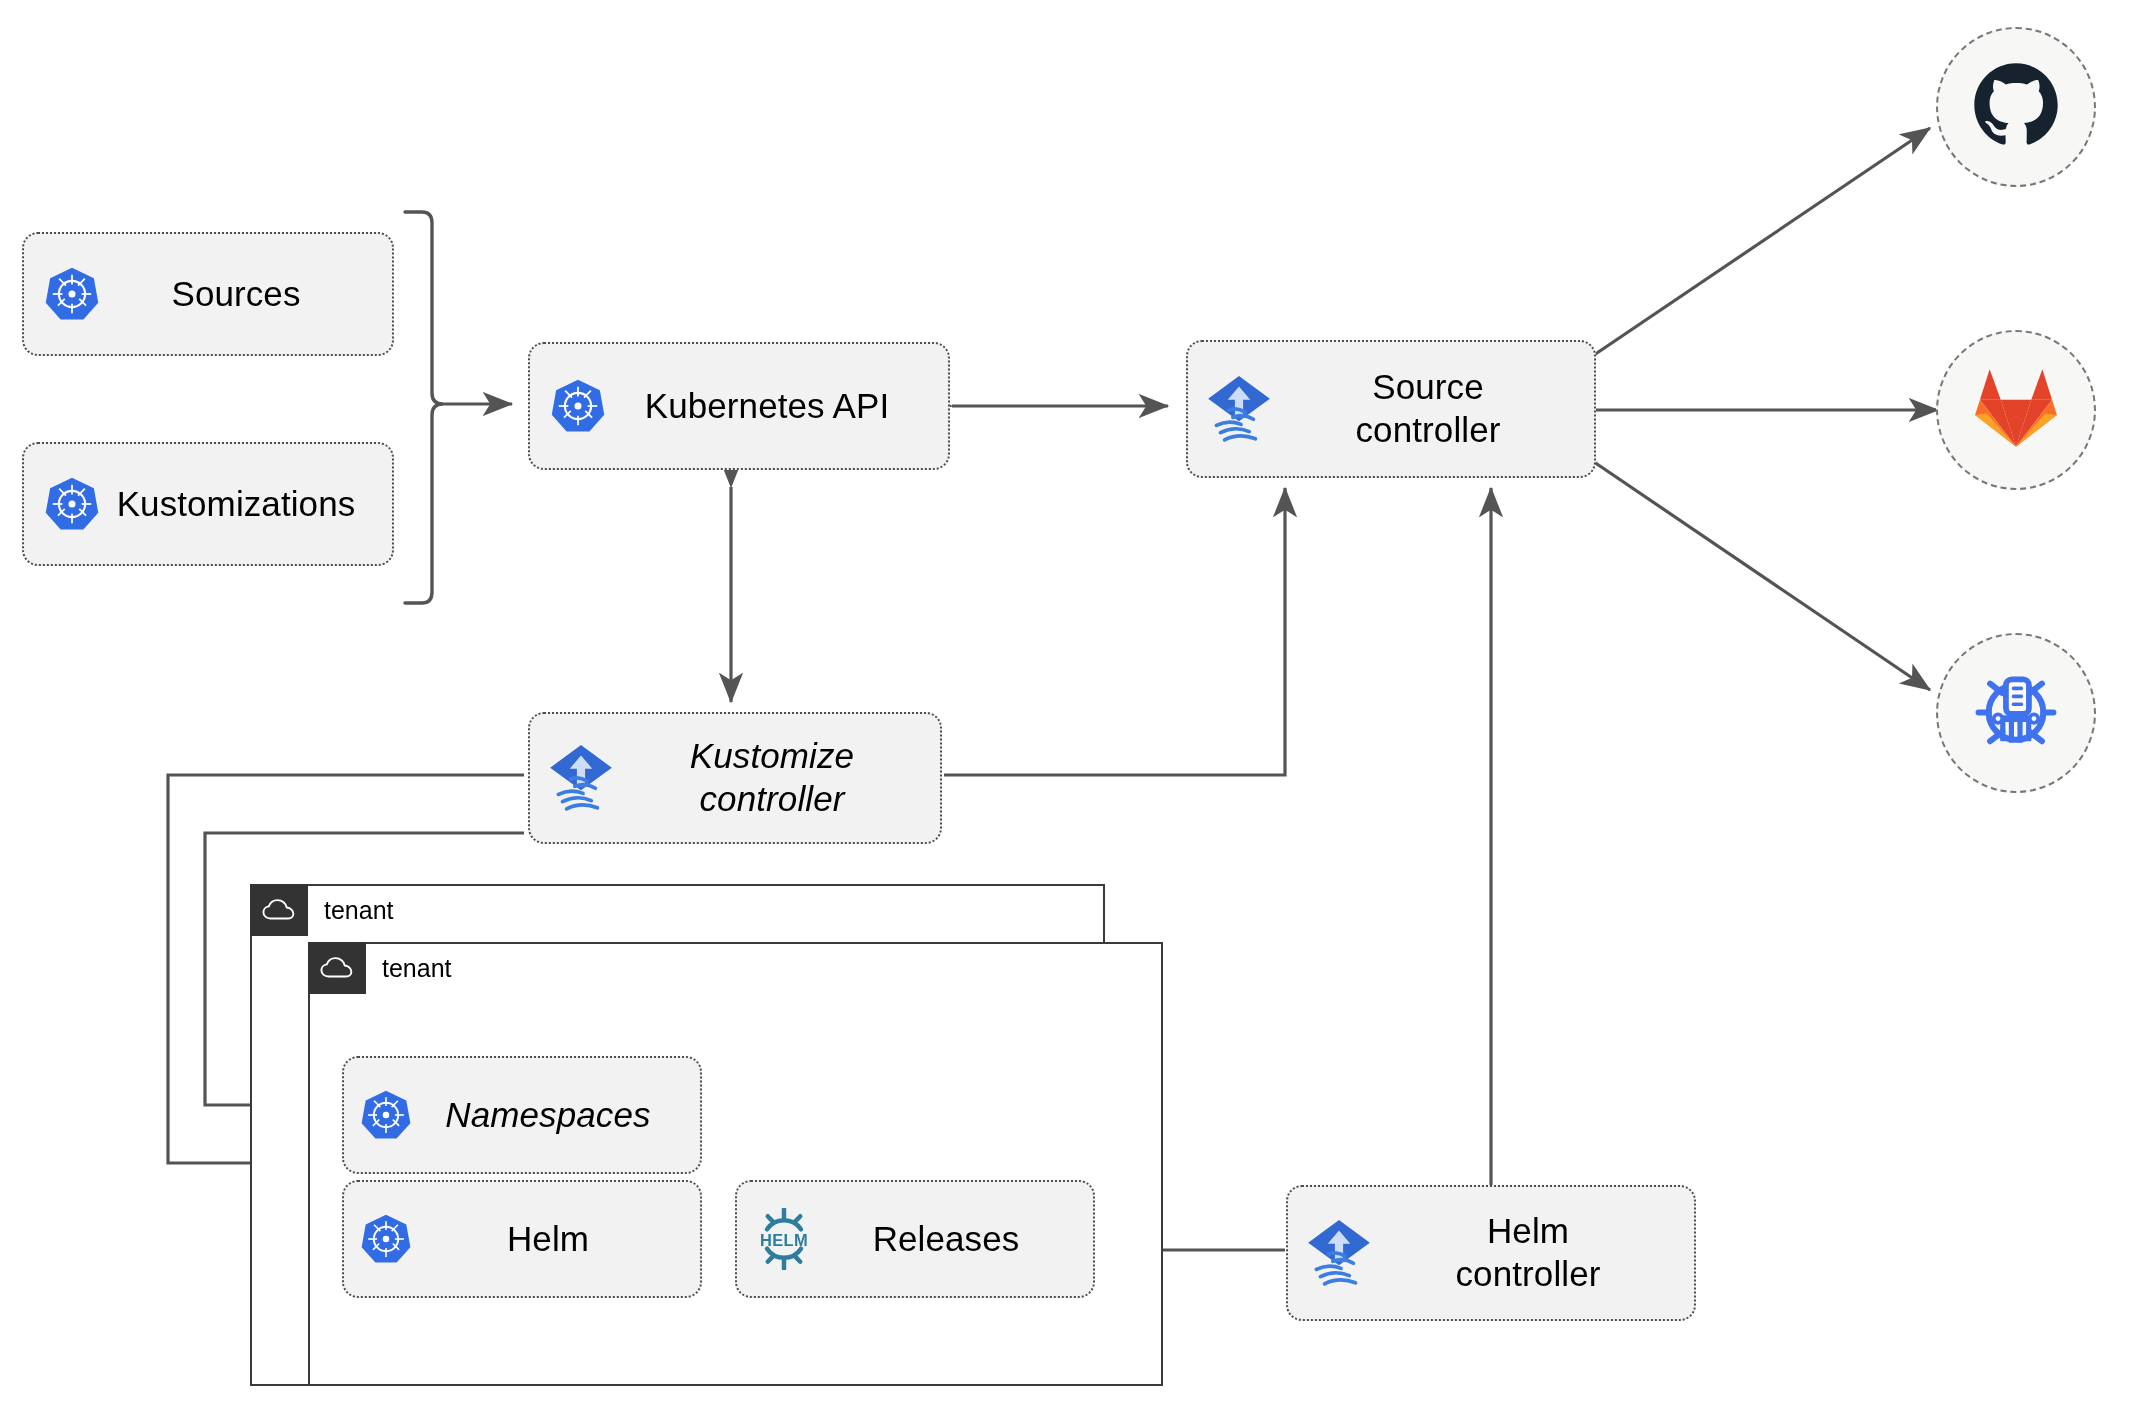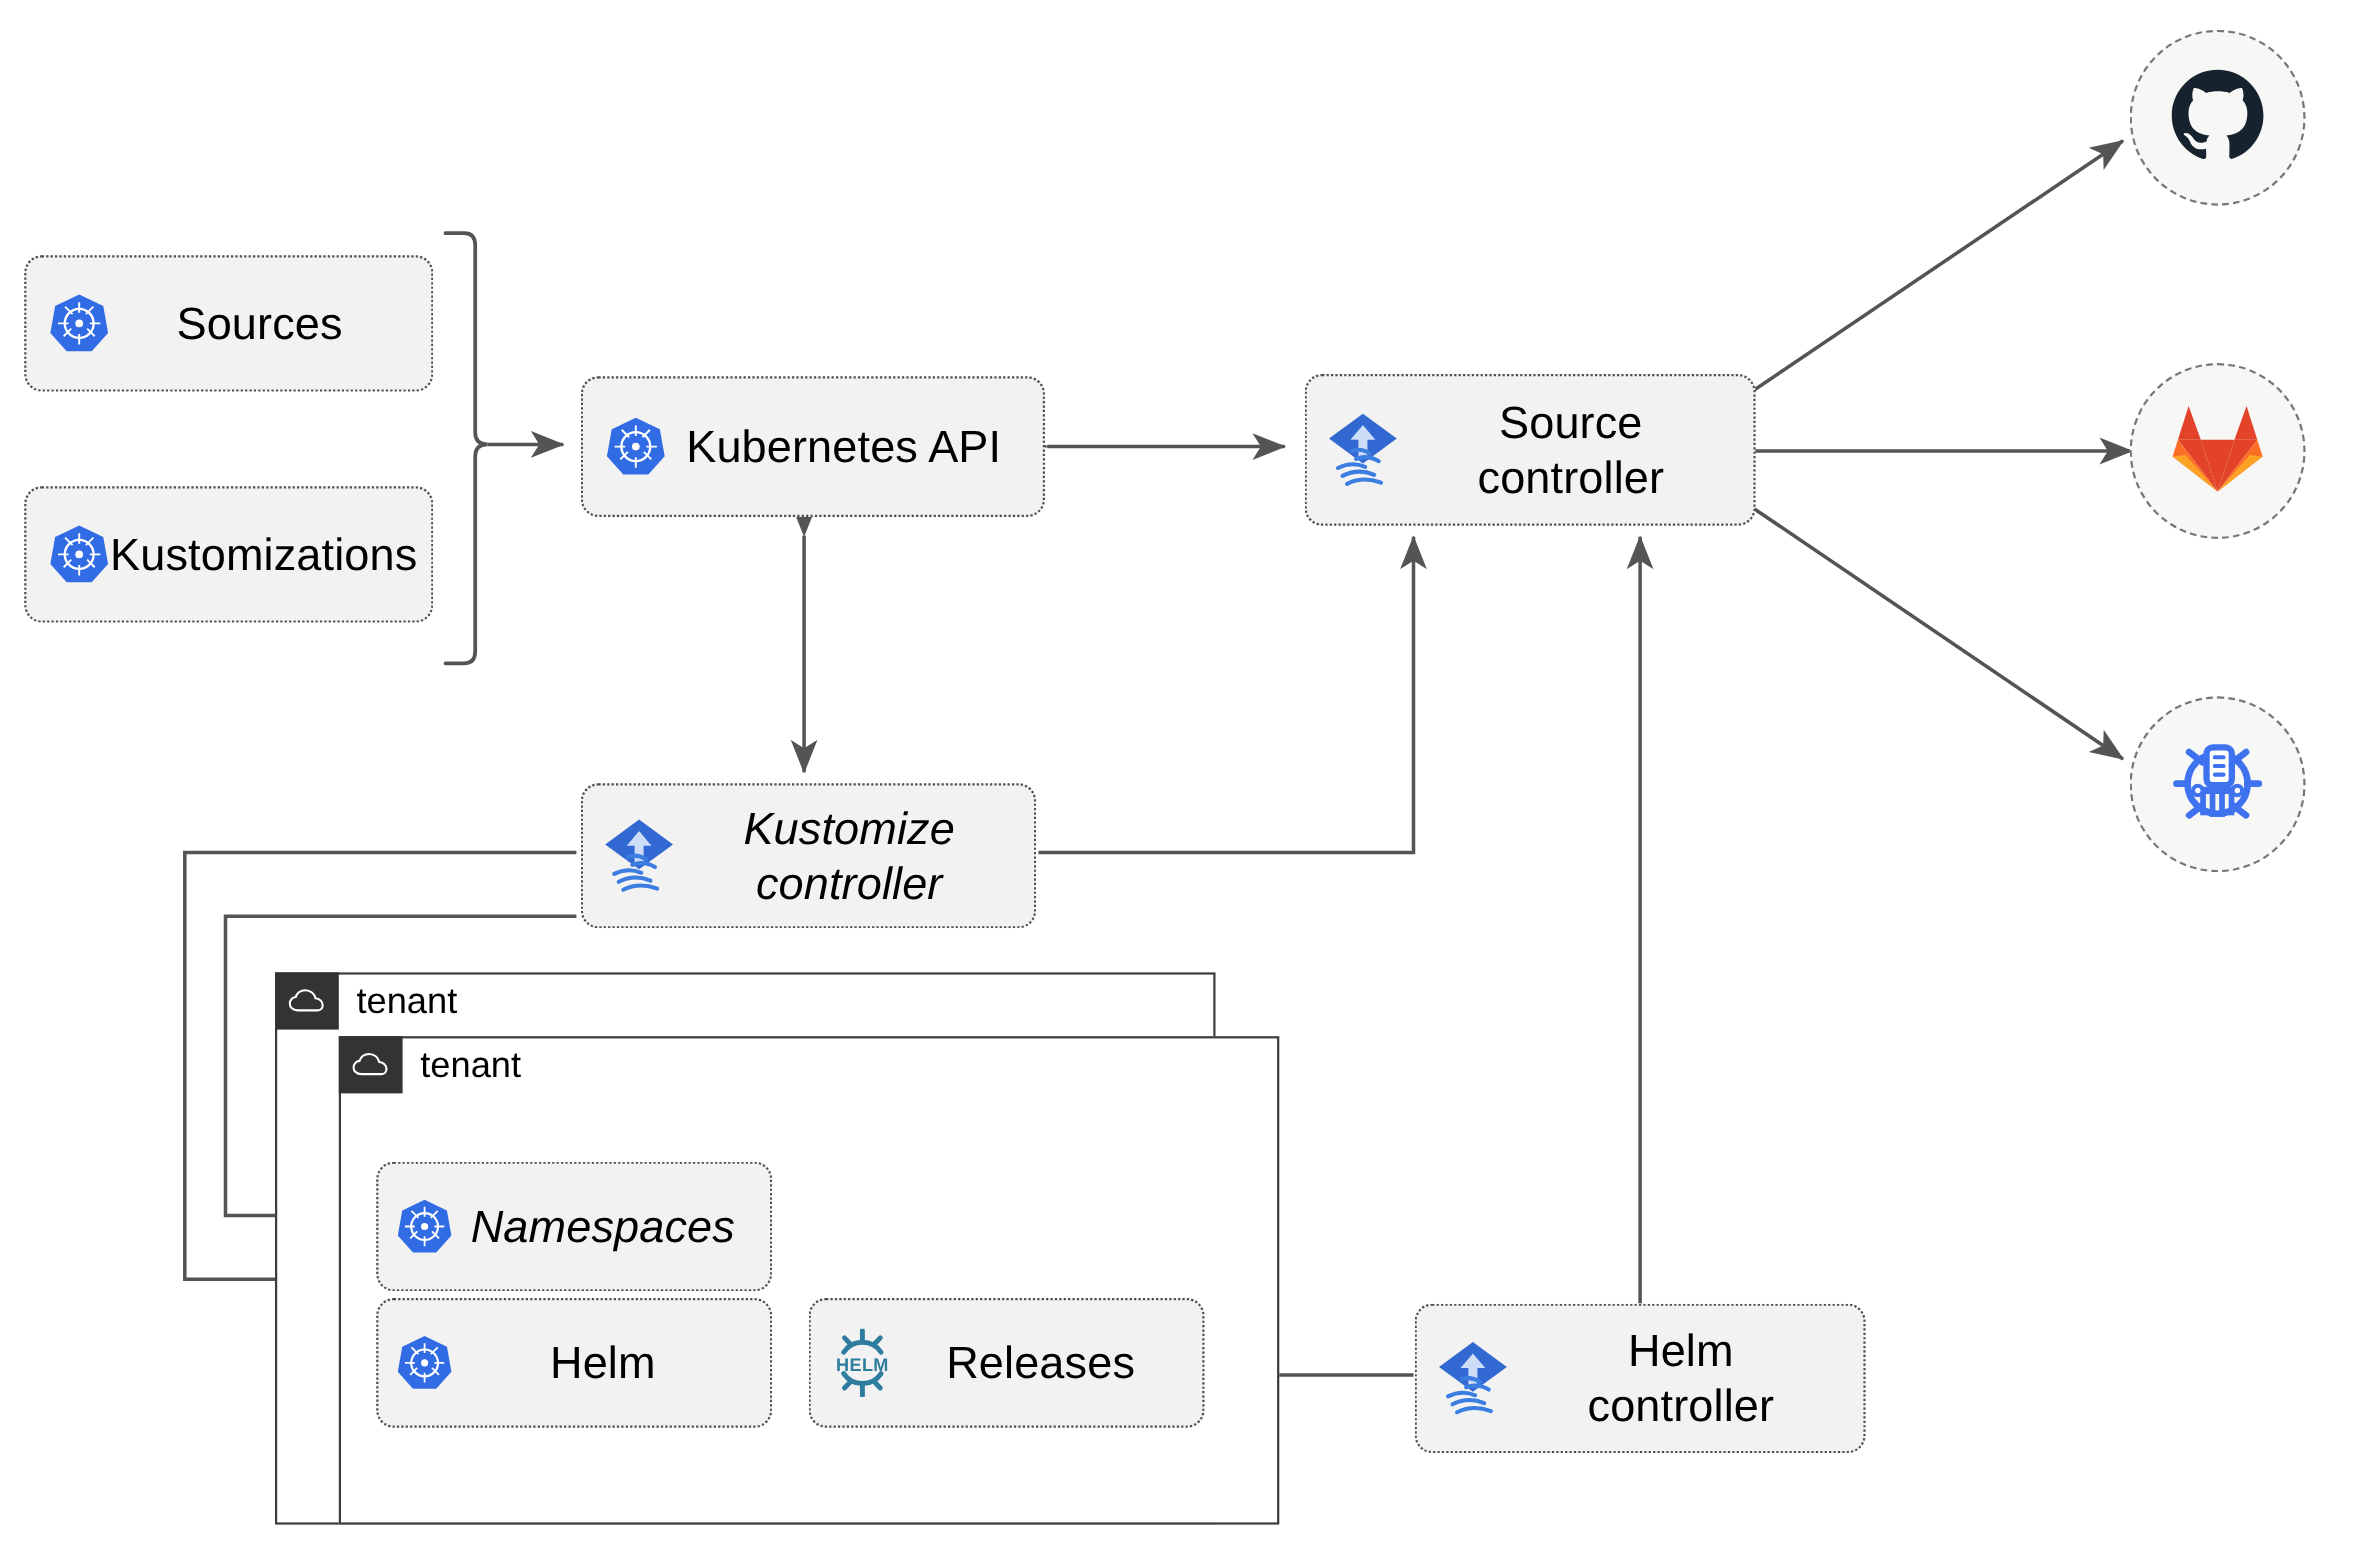--- a/index.html
+++ b/index.html
@@ -40,21 +40,21 @@
   .node .ico {
     flex: 0 0 auto;
     display: flex;
     align-items: center;
     justify-content: center;
   }
   .node .lbl {
     flex: 1 1 auto;
     text-align: center;
     color: #000000;
-    font-size: 41px;
+    font-size: 35px;
     line-height: 1.22;
     white-space: pre-line;
     letter-spacing: 0.1px;
   }
 
   
   .circle-node {
     position: absolute;
     box-sizing: border-box;
     width: 160px;
@@ -86,21 +86,21 @@
   .tenant-badge {
     width: 58px;
     height: 52px;
     background: #333333;
     display: flex;
     align-items: center;
     justify-content: center;
   }
   .tenant-name {
     margin-left: 16px;
-    font-size: 33px;
+    font-size: 25px;
     color: #000000;
   }
 
   .k8s-ico { width: 56px; height: 56px; }
   .k8s-ico-sm { width: 52px; height: 52px; }
   .flux-ico { width: 74px; height: 74px; }
   .helm-ico { width: 62px; height: 62px; }
   .cloud-ico { width: 34px; height: 24px; }
 </style>
 </head>

